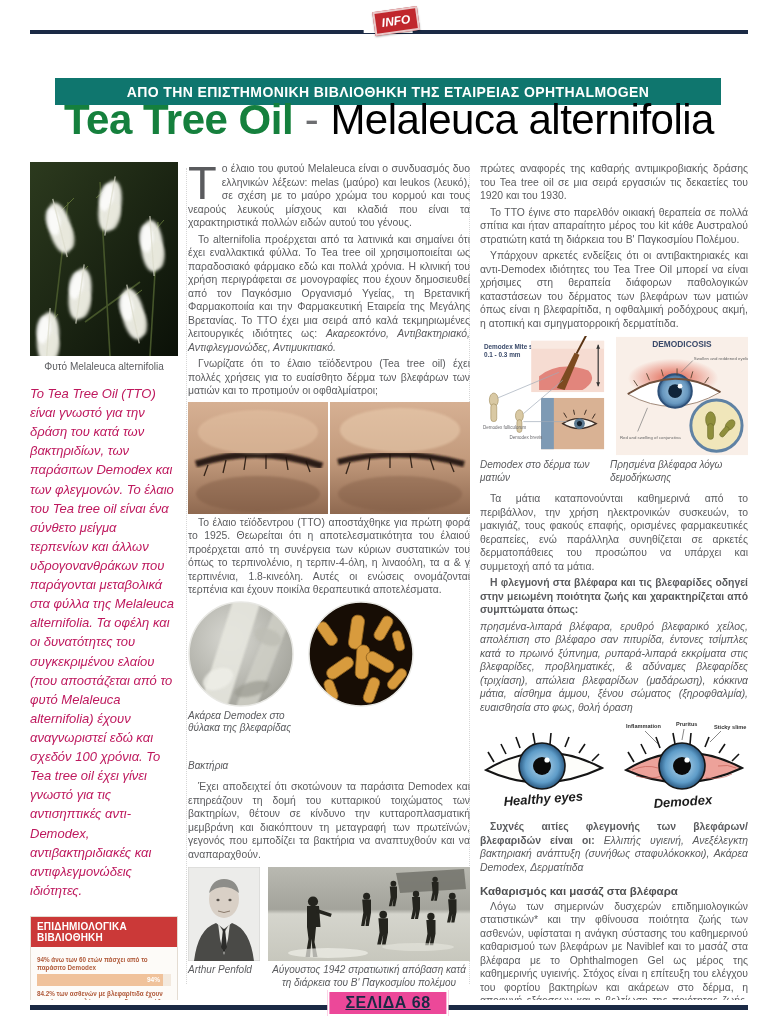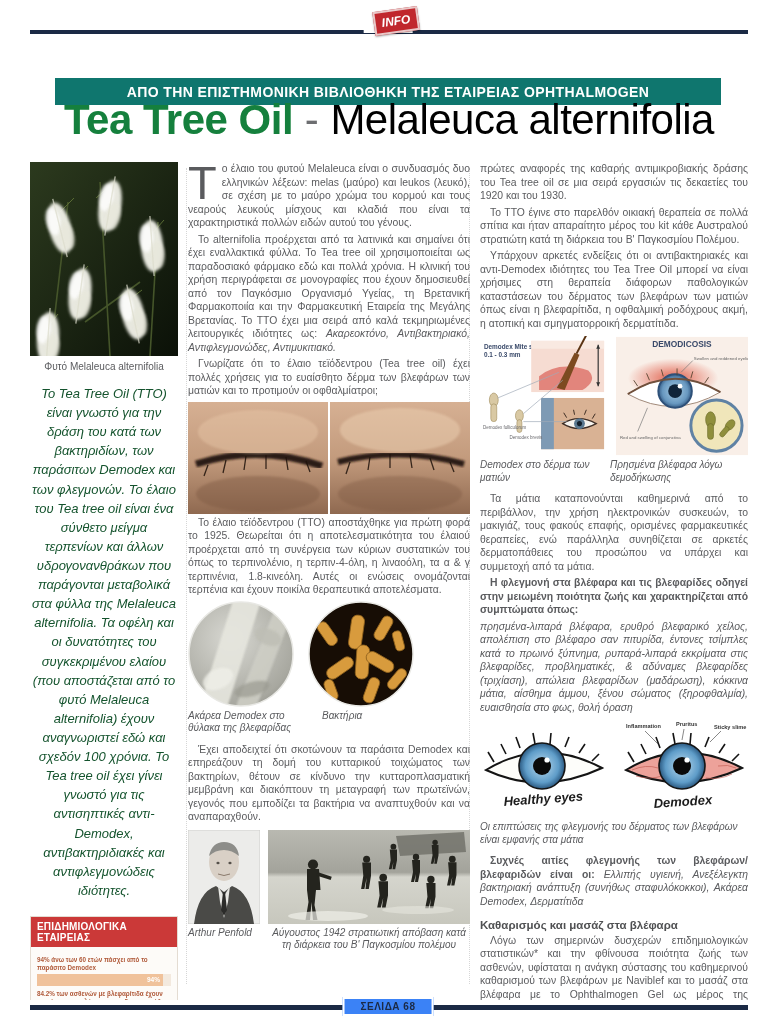--- a/index.html
+++ b/index.html
@@ -29,48 +29,48 @@
   .vsep{position:absolute;top:168px;bottom:40px;width:0;border-left:1px dotted #d6d6d6;}
   .vsep.s1{left:186px;} .vsep.s2{left:469px;}
   p{margin:0 0 3px 0;font-size:10.4px;line-height:1.3;text-align:justify;}
   .indent{text-indent:10px;}
   .ital{font-style:italic;}
   .boldtxt{font-weight:bold;}
   .caption{font-style:italic;font-size:10px;line-height:1.25;text-align:left;margin:3px 0 8px 0;}
   
   .plant{width:148px;height:194px;display:block;}
   .plant-cap{font-size:10px;text-align:center;margin:5px 0 12px 0;}
-  .pullquote{font-style:italic;font-size:13px;line-height:1.47;text-align:center;color:#14532d;margin-bottom:16px;}
+  .pullquote{font-style:italic;font-size:13px;line-height:1.47;text-align:left;color:#be185d;margin-bottom:16px;}
   .statsbox{border:1px solid #e4dcd2;background:#fdfbf8;}
   .stats-head{background:#cb3938;color:#ffffff;font-weight:bold;font-size:10px;padding:4px 6px;letter-spacing:.2px;}
   .stats-body{padding:5px 6px 6px 6px;}
   .stat-label{font-size:6.3px;line-height:1.25;color:#b05a3a;font-weight:bold;margin:4px 0 2px 0;text-align:left;}
   .stat-track{background:#f3e9de;height:12px;width:100%;}
   .stat-fill{height:12px;display:flex;align-items:center;justify-content:flex-end;
              color:#ffffff;font-size:6.5px;font-weight:bold;padding-right:3px;box-sizing:border-box;}
   
   .dropcap{float:left;font-size:47px;line-height:38px;padding:2px 5px 0 0;color:#5a5b5e;}
   .figimg{display:block;margin:4px 0 2px 0;}
   .microrow{display:flex;gap:14px;margin:4px 0 0 0;}
   .microrow svg{display:block;}
-  .microcaps{display:flex;gap:14px;}
+  .microcaps{display:flex;gap:14px;flex-direction:column;}
   .microcaps .caption{width:120px;}
   .photosrow{display:flex;gap:8px;margin-top:6px;align-items:flex-end;}
   .photocaps{display:flex;gap:8px;align-items:flex-start;}
   .photocaps .cap1{width:72px;}
   .photocaps .cap2{flex:1;text-align:center;}
   
   .diagrow{display:flex;gap:8px;margin:6px 0 0 0;}
   .diagcaps{display:flex;}
   .diagcaps .caption{width:130px;}
   .subhead{font-weight:bold;font-size:11.5px;margin:10px 0 3px 0;color:#4f5052;}
   
   .footrule{position:absolute;left:30px;right:28px;bottom:14px;height:5px;background:#1b2a45;}
-  .footlabel{position:absolute;left:50%;bottom:8px;transform:translateX(-50%);background:#3b82f6;
-        border:2px solid #ffffff;color:#1b2a45;font-weight:bold;font-size:10px;padding:2px 16px;letter-spacing:.5px;}
+  .footlabel{position:absolute;left:50%;bottom:8px;transform:translateX(-50%);background:#ec4899;
+        border:2px solid #ffffff;color:#1b2a45;font-weight:bold;font-size:16px;padding:2px 16px;letter-spacing:.5px;text-decoration:underline;}
 </style>
 </head>
 <body>
 
 <div class="page">
 
   <div class="toprule"></div>
   <div class="logo">
     <span class="logo-info">INFO</span>
   </div>
@@ -121,21 +121,21 @@
         <use href="#brush" transform="translate(122,84) rotate(-4)"></use>
         <use href="#brush" transform="translate(50,132) rotate(8)"></use>
         <use href="#brush" transform="translate(103,152) rotate(-12)"></use>
         <use href="#brush" transform="translate(18,176) rotate(4)"></use>
       </svg>
       <div class="plant-cap">Φυτό Melaleuca alternifolia</div>
 
       <div class="pullquote">Το Tea Tree Oil (ΤΤΟ) είναι γνωστό για την δράση του κατά των βακτηριδίων, των παράσιτων Demodex και των φλεγμονών. Το έλαιο του Tea tree oil είναι ένα σύνθετο μείγμα τερπενίων και άλλων υδρογονανθράκων που παράγονται μεταβολικά στα φύλλα της Melaleuca alternifolia. Τα οφέλη και οι δυνατότητες του συγκεκριμένου ελαίου (που αποστάζεται από το φυτό Melaleuca alternifolia) έχουν αναγνωριστεί εδώ και σχεδόν 100 χρόνια. Το Tea tree oil έχει γίνει γνωστό για τις αντισηπτικές αντι-Demodex, αντιβακτηριδιακές και αντιφλεγμονώδεις ιδιότητες.</div>
 
       <div class="statsbox">
-        <div class="stats-head">ΕΠΙΔΗΜΙΟΛΟΓΙΚΑ ΕΤΑΙΡΕΙΑΣ</div>
+        <div class="stats-head">ΕΠΙΔΗΜΙΟΛΟΓΙΚΑ ΒΙΒΛΙΟΘΗΚΗ</div>
         <div class="stats-body">
           <div class="stat-label">94% άνω των 60 ετών πάσχει από το παράσιτο Demodex</div>
           <div class="stat-track">
               <div class="stat-fill" style="width: 94%; background: rgb(240, 194, 155);">94%</div>
             </div>
           <div class="stat-label">84.2% των ασθενών με βλεφαρίτιδα έχουν ταυτόχρονα τουλάχιστον μια δερματοπάθεια προσώπου όπως δεμοδήκωση προσώπου, σμηγματορροϊκή δερματίτιδα, ροδόχρους ακμή, ατοπική δερματίτιδα βλεφάρων, οφθαλμική ροδόχρους</div>
 
         </div>
       </div>
     </aside>
@@ -463,21 +463,20 @@
             <line x1="165" y1="13" x2="178" y2="26"></line>
               <line x1="204" y1="11" x2="202" y2="22"></line>
               <line x1="241" y1="13" x2="230" y2="24"></line>
           </g>
           <text x="146" y="10" font-size="5.6" font-weight="bold" fill="#333">Inflammation</text>
           <text x="196" y="8" font-size="5.6" font-weight="bold" fill="#333">Pruritus</text>
           <text x="234" y="11" font-size="5.6" font-weight="bold" fill="#333">Sticky slime</text>
           <text x="174" y="90" font-size="13" font-weight="bold" font-style="italic" fill="#1c1c1c" transform="rotate(-4 174 90)">Demodex</text>
         </g>
       </svg>
-      <div class="caption">Οι επιπτώσεις της φλεγμονής του δέρματος των βλεφάρων είναι εμφανής στα μάτια</div>
 
       <p class="indent"><span class="boldtxt">Συχνές αιτίες φλεγμονής των βλεφάρων/βλεφαριδών είναι οι: </span><span class="ital">Ελλιπής υγιεινή, Ανεξέλεγκτη βακτηριακή ανάπτυξη (συνήθως σταφυλόκοκκοι), Ακάρεα Demodex, Δερματίτιδα</span></p>
 
       <div class="subhead">Καθαρισμός και μασάζ στα βλέφαρα</div>
       <p class="indent">Λόγω των σημερινών δυσχερών επιδημιολογικών στατιστικών* και την φθίνουσα ποιότητα ζωής των ασθενών, υφίσταται η ανάγκη σύστασης του καθημερινού καθαρισμού των βλεφάρων με Naviblef και το μασάζ στα βλέφαρα με το Ophthalmogen Gel ως μέρος της καθημερινής υγιεινής. Στόχος είναι η επίτευξη του ελέγχου του φορτίου βακτηρίων και ακάρεων στο δέρμα, η αποφυγή εξάρσεων και η βελτίωση της ποιότητας ζωής, οφέλη τα οποία θα ενισχύσουν την ικανοποίηση, την ευγνωμοσύνη και την εμπιστοσύνη του ασθενούς στο πρόσωπο του θεράποντα ιατρού.</p>
     </section>
   </div>
 
   <div class="footrule"></div>
   <div class="footlabel">ΣΕΛΙΔΑ 68</div>

